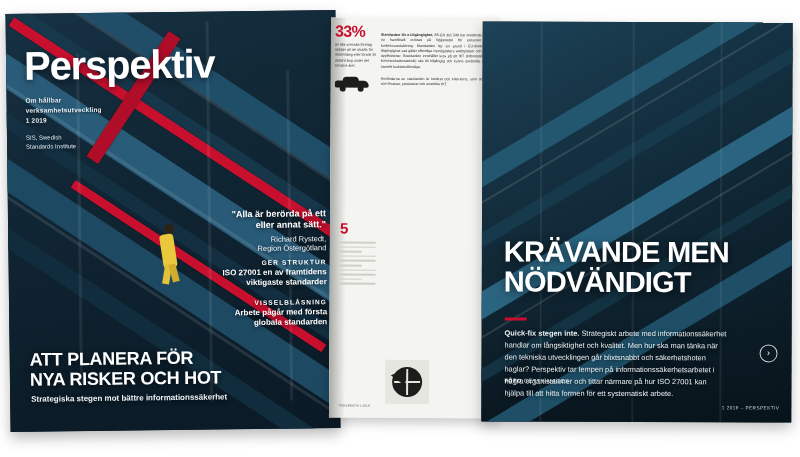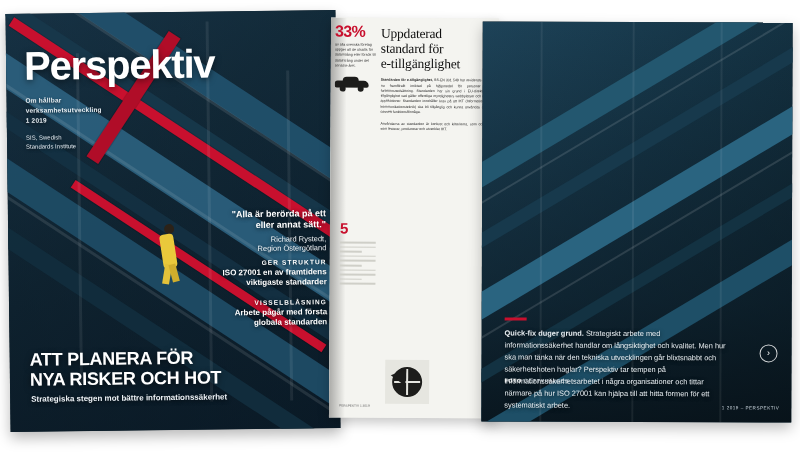--- a/index.html
+++ b/index.html
@@ -552,23 +552,20 @@
         <i class="sh"></i>
         <i></i>
         <i></i>
         <i class="sh"></i>
         <i></i>
       </div>
       <div class="page-foot">PERSPEKTIV 1 2019</div>
     </div>
 
     <div class="spread-right">
-      <div class="head-serif" style="white-space:pre-line;">Uppdaterad
-standard för
-e-tillgänglighet</div>
       <div class="body-col">
         <span class="lead-label">Standarden för e-tillgänglighet,</span>
         <span>SS-EN 301 549</span>
         <span>har reviderats och är nu framförallt inriktad på hjälpmedel för personer med funktionsnedsättning. Standarden har sin grund i EU-direktiv om tillgänglighet vad gäller offentliga myndigheters webbplatser och mobila applikationer. Standarden innehåller krav på att IKT (Information- och kommunikationsteknik) ska bli tillgänglig och kunna användas av alla oavsett funktionsförmåga.</span>
       </div>
       <div class="body-col">Användarna av standarden är konkret och kriterierna, som också är som lesterar, producerar och utvecklar IKT.</div>
     </div>
 
     <div class="sat-icon">
       <div class="globe"></div>
@@ -583,23 +580,25 @@
       <div class="f-band c"></div>
       <div class="f-band d"></div>
       <div class="f-band e"></div>
       <div class="f-rail x1"></div>
       <div class="f-rail x2"></div>
       <div class="f-vert" style="left:58px;"></div>
       <div class="f-vert" style="left:150px;"></div>
       <div class="f-vert" style="left:238px;"></div>
     </div>
 
+    <div class="feature-title" style="white-space:pre-line;">KRÄVANDE MEN
+NÖDVÄNDIGT</div>
     <div class="feature-rule"></div>
     <div class="feature-deck">
-      <b>Quick-fix duger grund.</b>
+      <b>Quick-fix stegen inte.</b>
       <span>Strategiskt arbete med informationssäkerhet handlar om långsiktighet och kvalitet. Men hur ska man tänka när den tekniska utvecklingen går blixtsnabbt och säkerhetshoten haglar? Perspektiv tar tempen på informationssäkerhetsarbetet i några organisationer och tittar närmare på hur ISO 27001 kan hjälpa till att hitta formen för ett systematiskt arbete.</span>
     </div>
     <div class="feature-credit">
       <span class="lbl">FOTO</span>
       <span>GETTYIMAGES</span>
     </div>
     <div class="feature-arrow">›</div>
     <div class="feature-foot">1 2019 – PERSPEKTIV</div>
   </div>
 

